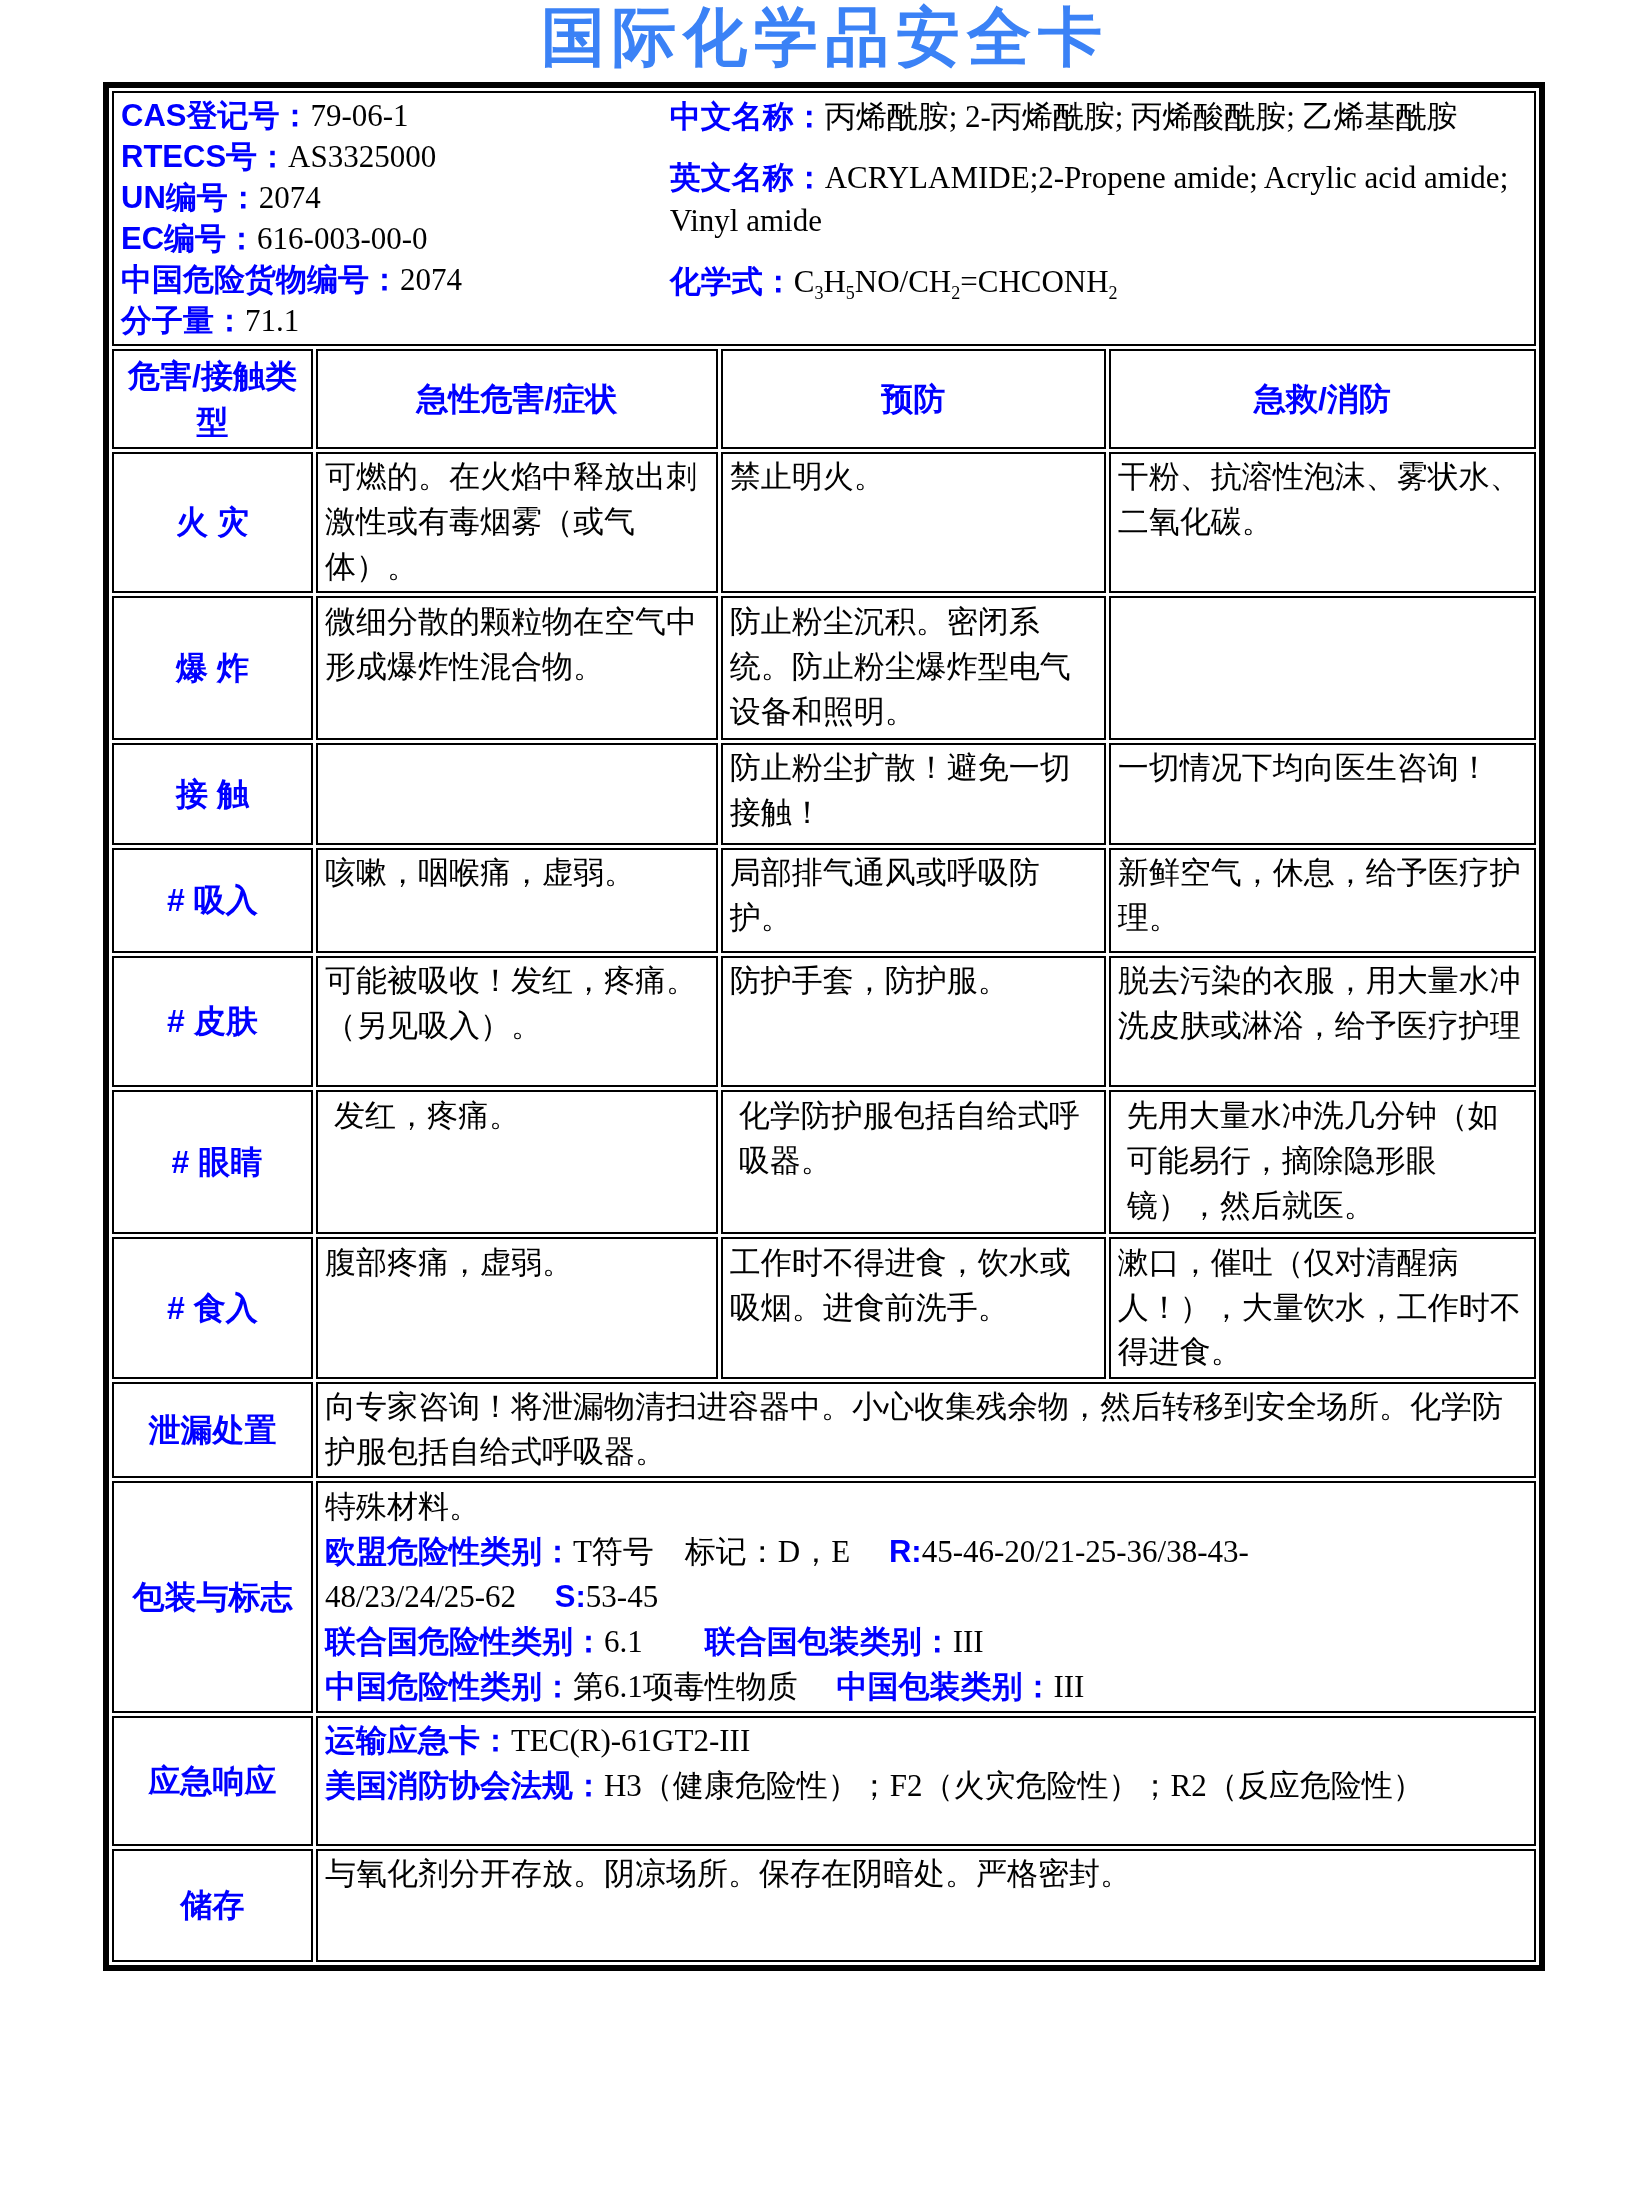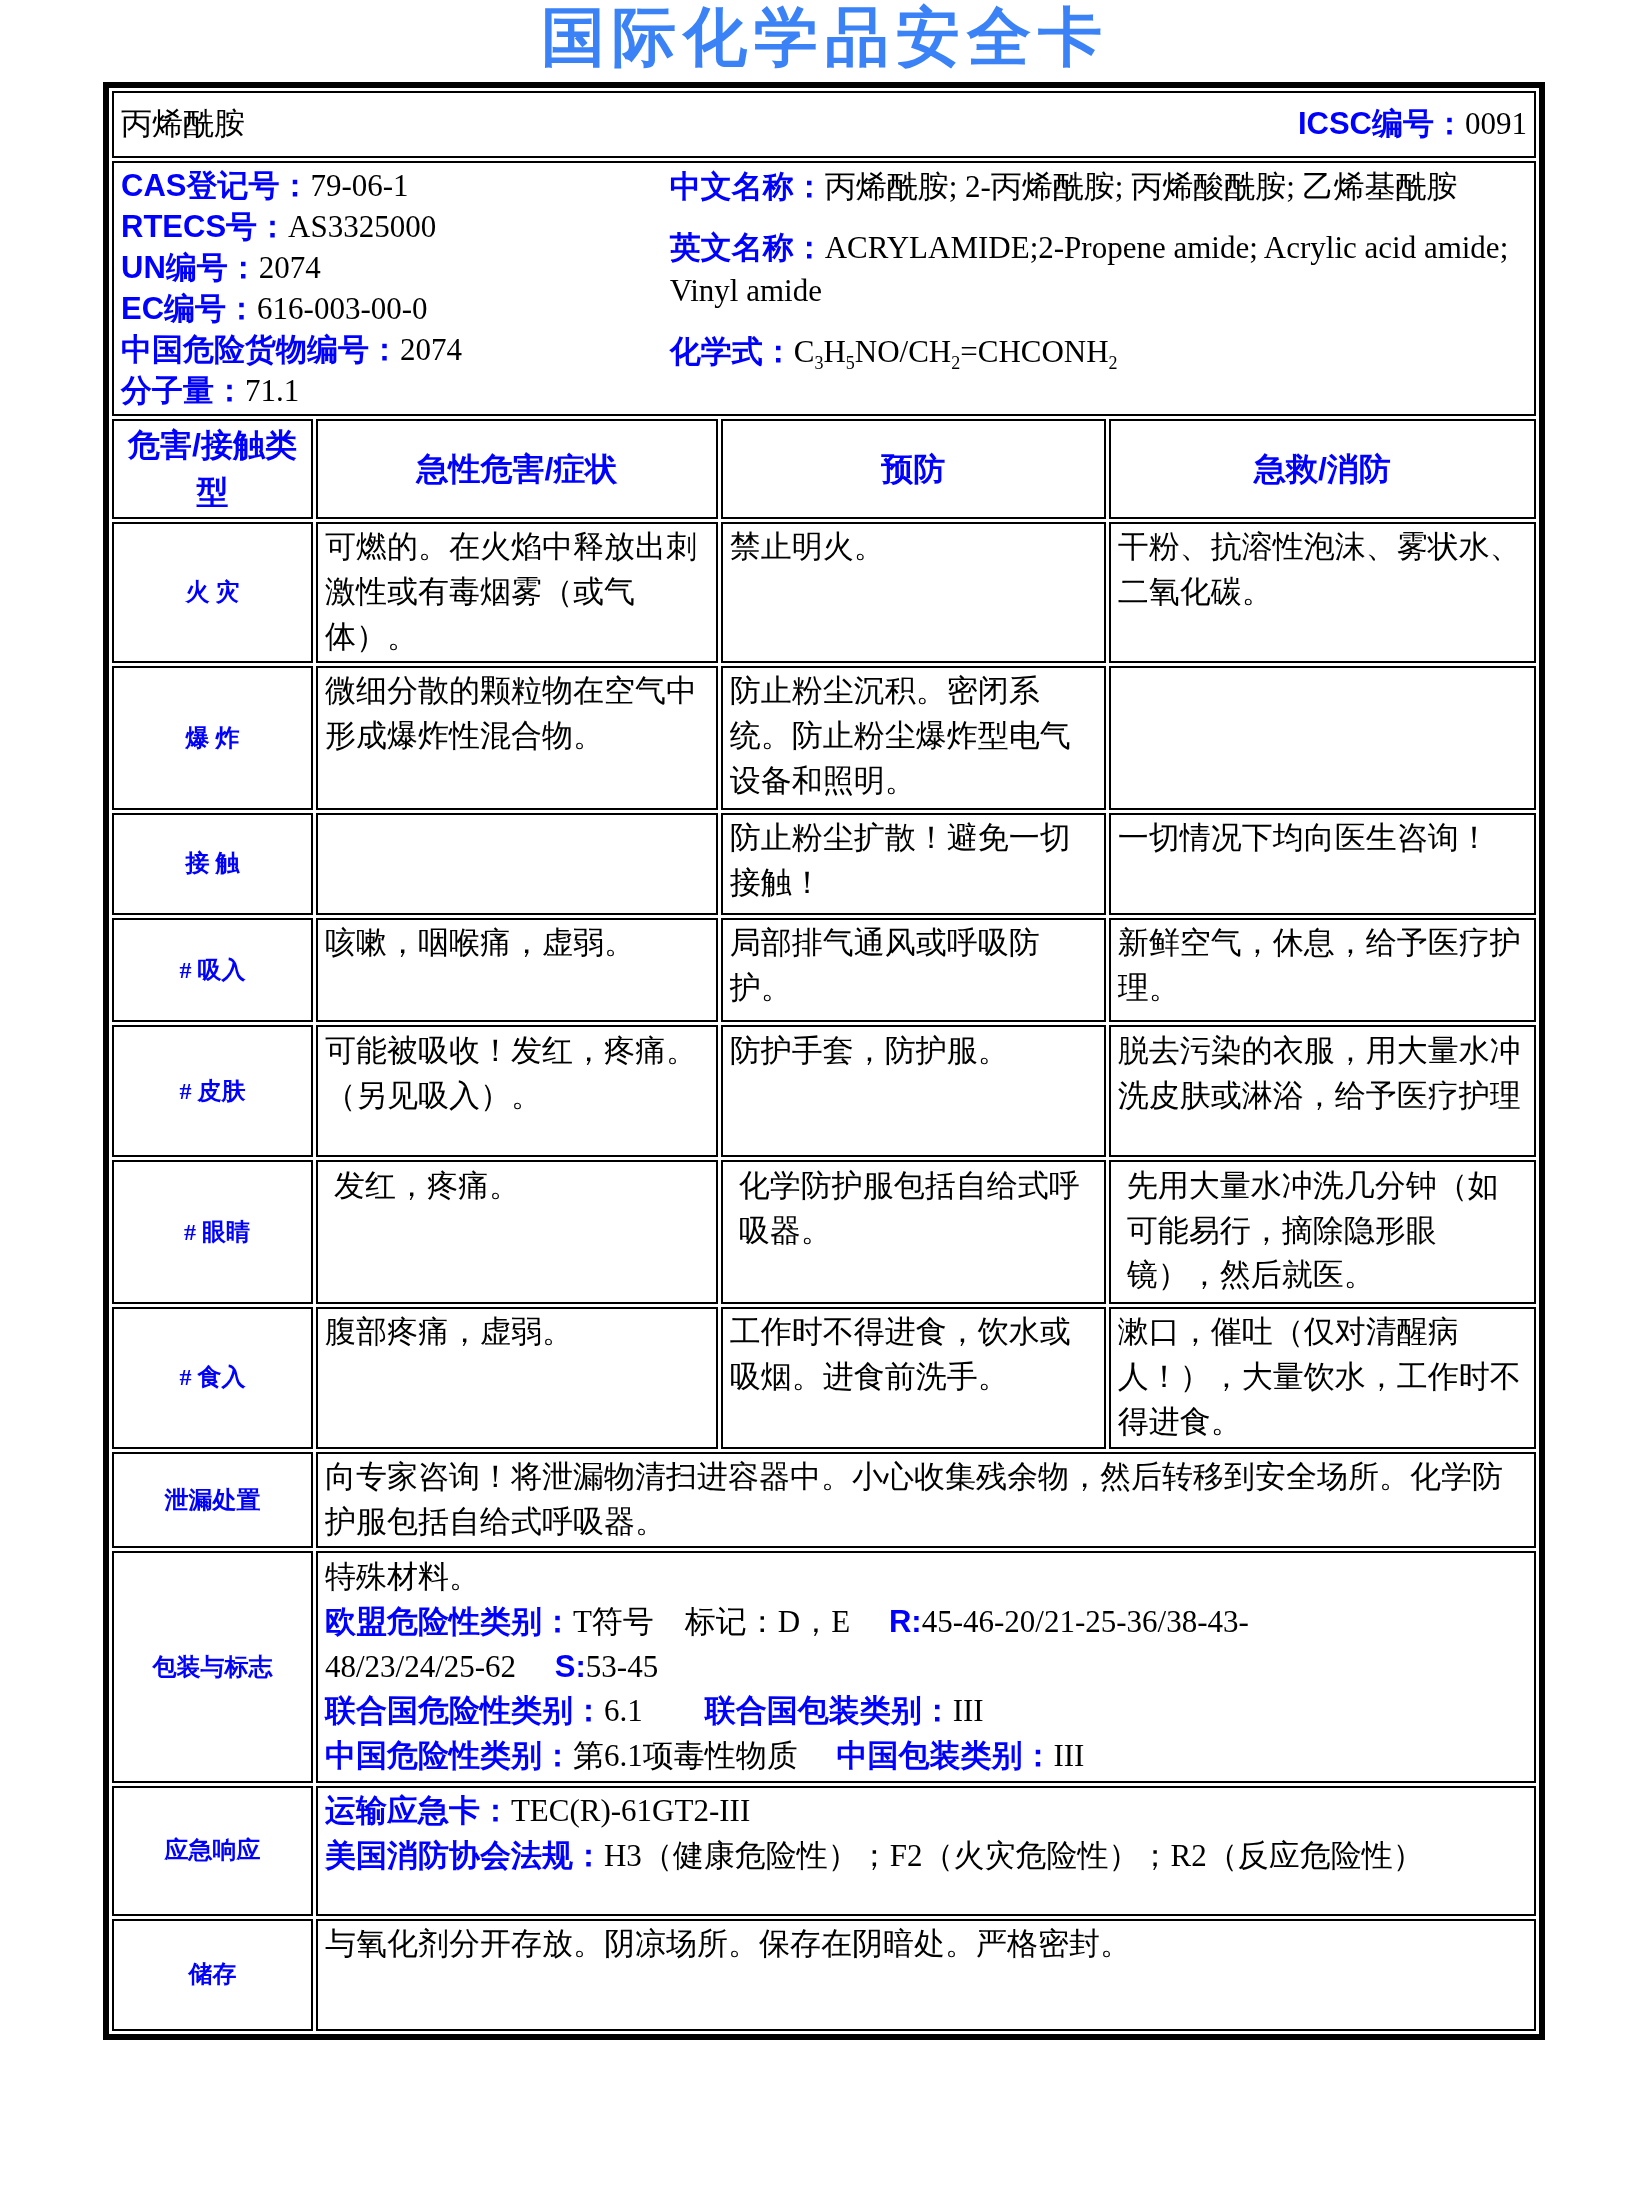--- a/index.html
+++ b/index.html
@@ -7,22 +7,22 @@
        font-family:"Liberation Serif","DejaVu Serif",serif;color:#000;}
   .page-title{margin:4.2px 0 11px 0;text-align:center;color:#3b82f6;
       font-size:64px;line-height:1.05;font-weight:bold;letter-spacing:7px;
       font-family:"Liberation Sans","DejaVu Sans",sans-serif;}
   table.icsc{margin-left:103px;width:1442px;table-layout:fixed;
       border-collapse:separate;border-spacing:3.5px;border:6.3px solid #000;background:#fff;}
   td{border:2.1px solid #000;padding:1.4px 7px;vertical-align:top;
      font-size:31px;line-height:1.45;background:#fff;word-break:break-word;}
   .lbl{color:#0000ff;font-weight:bold;
        font-family:"Liberation Sans","DejaVu Sans",sans-serif;}
-  .rowlbl{color:#0000ff;font-weight:bold;font-size:24px;text-align:center;
-       vertical-align:middle;font-family:Liberation Serif, serif;}
+  .rowlbl{color:#0000ff;font-weight:bold;font-size:32px;text-align:center;
+       vertical-align:middle;font-family:Liberation Sans, sans-serif;}
   .hdr{color:#0000ff;font-weight:bold;font-size:32px;text-align:center;
        vertical-align:middle;font-family:"Liberation Sans","DejaVu Sans",sans-serif;}
   
   tr.r-name td{height:60px;vertical-align:middle;}
   tr.r-ids td{height:248px;}
   tr.r-hdr td{height:92px;}
   tr.r-fire td{height:105px;}  tr.r-expl td{height:137px;}
   tr.r-cont td{height:95px;}  tr.r-inh td{height:98px;}
   tr.r-skin td{height:125px;margin-top:20px;}  tr.r-eye td{height:137px;padding-left:16px;}
   tr.r-ing td{height:127px;}   tr.r-spill td{height:84px;}
@@ -47,28 +47,20 @@
 
 <table class="icsc">
   <colgroup>
     <col style="width:14.2%">
       <col style="width:28.4%">
       <col style="width:27.2%">
       <col style="width:30.2%">
   </colgroup>
 
   <tbody>
-      <tr class="r-name">
-    <td colspan="4">
-      <div class="namecell">
-        <span class="name-left">丙烯酰胺</span>
-        <span class="icsc-right"><span class="lbl">ICSC编号：</span><span>0091</span></span>
-      </div>
-    </td>
-  </tr>
 
   <tr class="r-ids">
     <td colspan="4">
       <div class="idsflex">
         <div class="ids-col">
               <div class="rich-line"><span class="lbl">CAS登记号：</span><span>79-06-1</span></div>
               <div class="rich-line"><span class="lbl">RTECS号：</span><span>AS3325000</span></div>
               <div class="rich-line"><span class="lbl">UN编号：</span><span>2074</span></div>
               <div class="rich-line"><span class="lbl">EC编号：</span><span>616-003-00-0</span></div>
               <div class="rich-line"><span class="lbl">中国危险货物编号：</span><span>2074</span></div>

